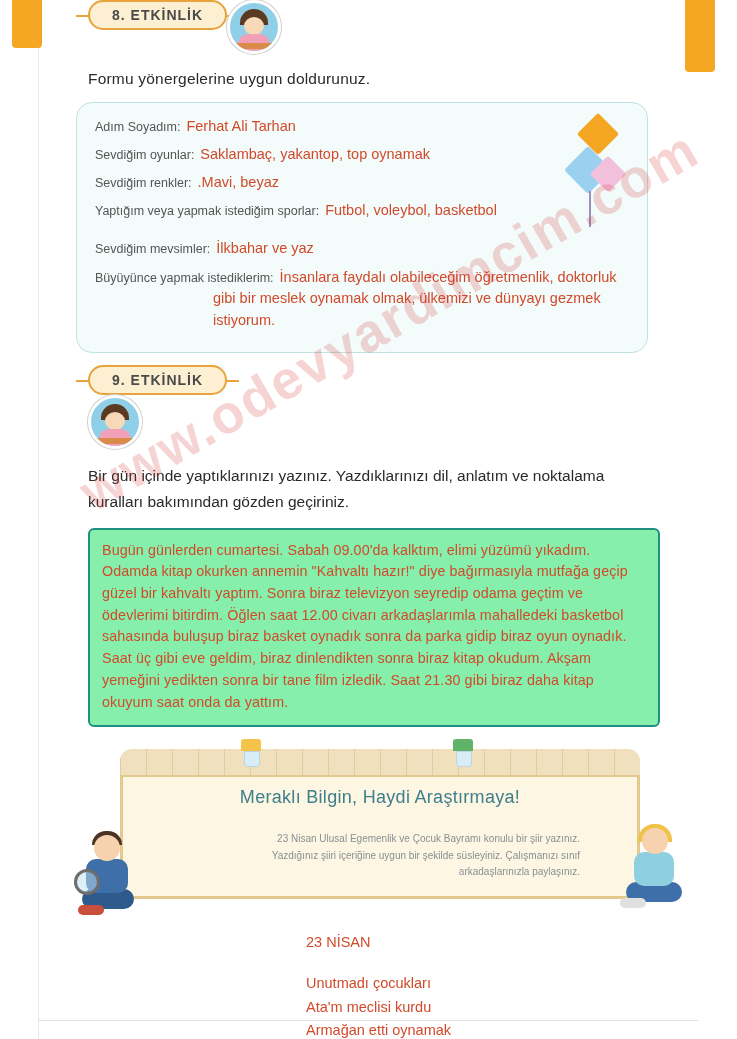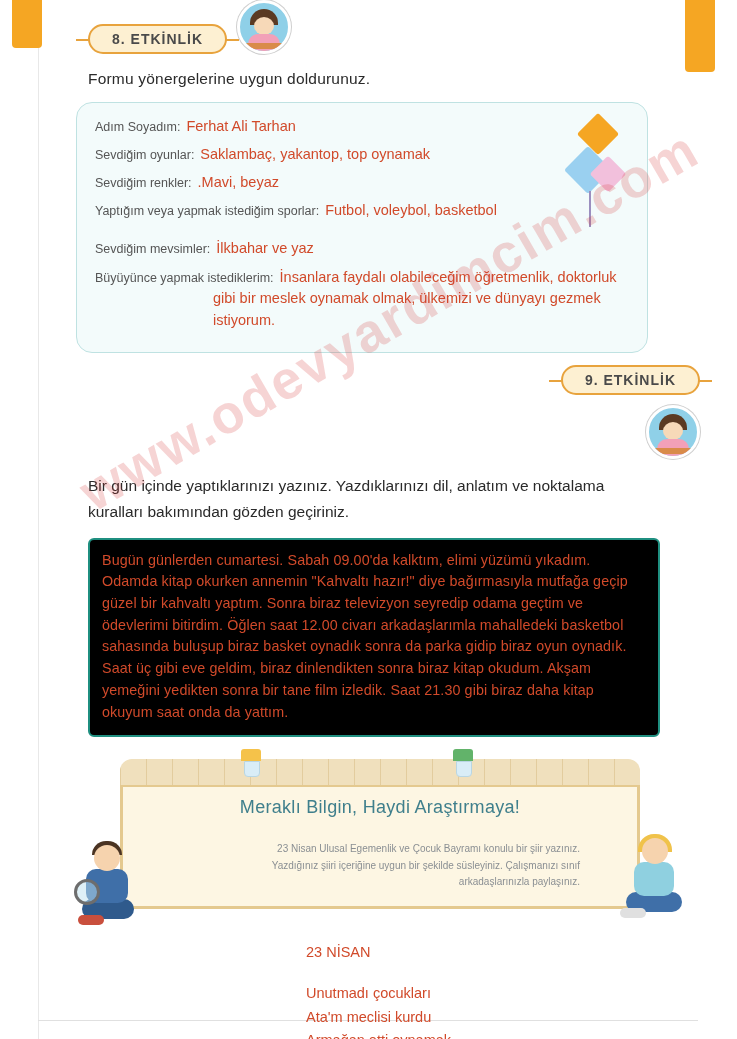--- a/index.html
+++ b/index.html
@@ -67,22 +67,21 @@
     position: absolute;
     left: 60px;
     top: 0;
     width: 640px;
     height: 1039px;
   }
 
   
   .activity-head {
     display: flex;
-    align-items: flex-end;
-    gap: 10px;
+    align-items: flex-start;
     margin-left: 28px;
   }
   .activity-badge {
     position: relative;
     background: #fdf0d2;
     border: 2px solid #e8a33d;
     border-radius: 16px;
     padding: 5px 22px 5px 22px;
     font-size: 14px;
     color: #4a4a4a;
@@ -236,21 +235,21 @@
     width: 580px;
   }
 
   .answer-box {
     margin: 12px 0 0 28px;
     width: 572px;
     border: 2px solid #1f8f80;
     border-radius: 6px;
     padding: 10px 12px 12px 12px;
     box-sizing: border-box;
-    background: #000000;
+    background: #86efac;
   }
   .answer-text {
     color: #d14a2a;
     font-size: 14.3px;
     line-height: 1.52;
     letter-spacing: 0.1px;
   }
 
   
   .research {

